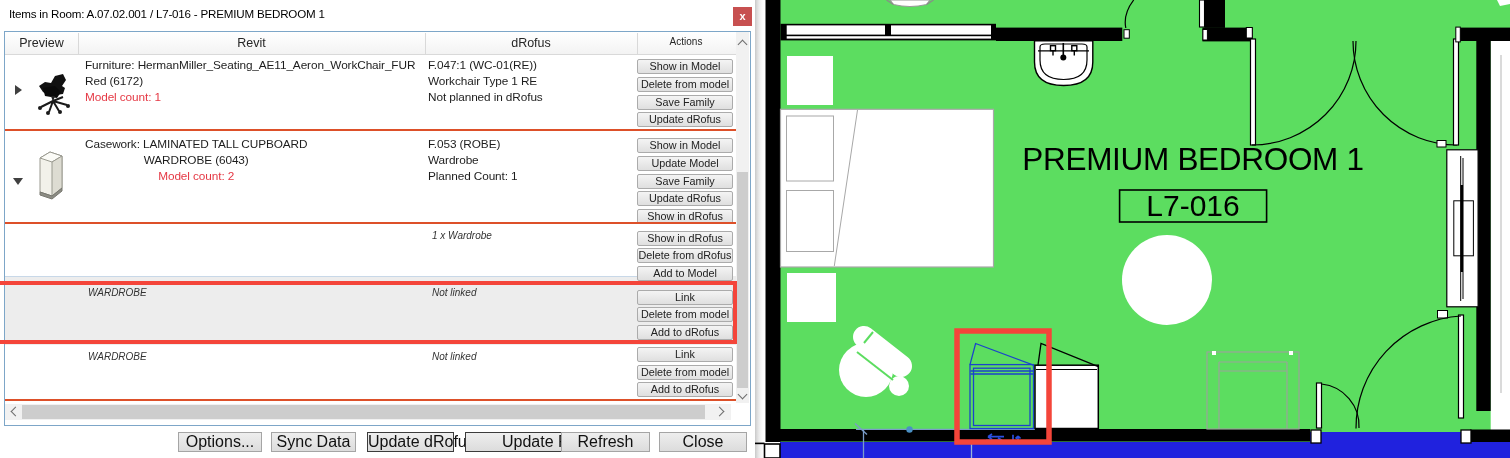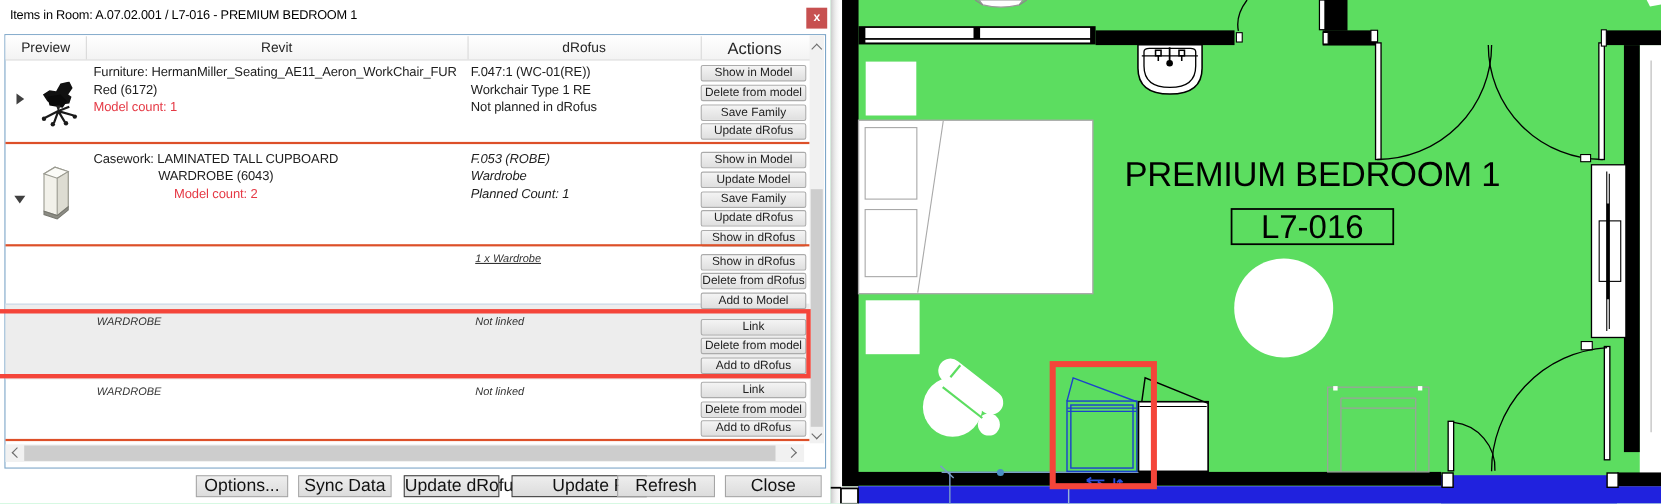--- a/index.html
+++ b/index.html
@@ -1,16 +1,16 @@
 <!DOCTYPE html>
 <html><head>
 <meta charset="utf-8">
 <style>
   html,body{margin:0;padding:0;}
-  #app{position:relative;width:1510px;height:458px;overflow:hidden;background:#86efac;
+  #app{position:relative;width:1510px;height:458px;overflow:hidden;background:#ef4444;
        font-family:"Liberation Sans", sans-serif;}
   .abs{position:absolute;}
   .btn{position:absolute;left:637px;width:94px;height:13px;border:1px solid #ababab;
        border-radius:2px;background:linear-gradient(#f4f4f4,#dfdfdf);
        font-size:10.8px;color:#222;text-align:center;line-height:13px;white-space:nowrap;overflow:hidden;}
   .bbtn{position:absolute;top:432px;height:18px;border:1px solid #a5a5a5;
         background:linear-gradient(#eee,#dcdcdc);font-size:16px;color:#111;
         text-align:center;line-height:18px;white-space:nowrap;}
   .rowtxt{position:absolute;font-size:11.8px;letter-spacing:-0.1px;color:#1d1d1d;line-height:16.2px;white-space:pre;}
   .red{color:#e53945;}
@@ -29,21 +29,21 @@
   <div class="abs" style="left:4px;top:31px;width:745px;height:393px;border:1px solid #7da6c8;"></div>
 
   <div class="abs" style="left:5px;top:32px;width:743px;height:22px;background:linear-gradient(#ffffff,#f3f3f3);border-bottom:1px solid #d9d9d9;"></div>
 
   <div class="abs" style="left:5px;top:36px;width:73px;text-align:center;font-size:12.5px;color:#262626;">Preview</div>
 
   <div class="abs" style="left:78px;top:36px;width:347px;text-align:center;font-size:12.5px;color:#262626;">Revit</div>
 
   <div class="abs" style="left:425px;top:36px;width:212px;text-align:center;font-size:12.5px;color:#262626;">dRofus</div>
 
-  <div class="abs" style="left:637px;top:36px;width:98px;text-align:center;font-size:15px;color:#262626;">Actions</div>
+  <div class="abs" style="left:637px;top:36px;width:98px;text-align:center;font-size:10px;color:#262626;">Actions</div>
 
   <div class="abs" style="left:78px;top:33px;width:1px;height:21px;background:#d9d9d9;"></div>
   <div class="abs" style="left:425px;top:33px;width:1px;height:21px;background:#d9d9d9;"></div>
   <div class="abs" style="left:637px;top:33px;width:1px;height:21px;background:#d9d9d9;"></div>
 
   <div class="abs" style="left:5px;top:276px;width:731px;height:69px;background:#ededed;"></div>
 
   <div class="abs" style="left:5px;top:276px;width:632px;height:1px;background:#c8d8e8;"></div>
 
   <div class="abs" style="left:15px;top:85px;width:0;height:0;border-left:7px solid #404040;border-top:5px solid transparent;border-bottom:5px solid transparent;"></div>
@@ -84,33 +84,33 @@
     <path d="M2 8 L12 2 L24 6 L24 38 L14 46 L2 42 Z" fill="#f2f1ea" stroke="#9a9a90" stroke-width="1"></path>
     <path d="M2 8 L12 2 L24 6 L14 12 Z" fill="#fbfbf7" stroke="#9a9a90" stroke-width="1"></path>
     <path d="M14 12 L24 6 L24 38 L14 46 Z" fill="#dddcd2" stroke="#9a9a90" stroke-width="1"></path>
     <path d="M2 42 L14 46 L24 38 L24 41 L14 49 L2 45 Z" fill="#8d8d85" stroke="#77776f" stroke-width="1"></path>
   </svg>
 
   <div class="rowtxt" style="left:85px;top:136px;text-align:center;">Casework: LAMINATED TALL CUPBOARD
 WARDROBE (6043)
 <span class="red">Model count: 2</span></div>
 
-  <div class="rowtxt" style="left:428px;top:136px;font-style:italic;">F.053 (ROBE)
+  <div class="rowtxt" style="left:428px;top:136px;">F.053 (ROBE)
 Wardrobe
 Planned Count: 1</div>
 
   <div class="btn" style="top:138px;">Show in Model</div>
   <div class="btn" style="top:156px;">Update Model</div>
   <div class="btn" style="top:174px;">Save Family</div>
   <div class="btn" style="top:191px;">Update dRofus</div>
   <div class="btn" style="top:209px;">Show in dRofus</div>
 
   <div class="abs" style="left:5px;top:222px;width:731px;height:2px;background:#dd5029;"></div>
 
-  <div class="ital" style="left:432px;top:230px;text-decoration:underline;">1 x Wardrobe</div>
+  <div class="ital" style="left:432px;top:230px;">1 x Wardrobe</div>
 
   <div class="btn" style="top:231px;">Show in dRofus</div>
   <div class="btn" style="top:248px;">Delete from dRofus</div>
   <div class="btn" style="top:266px;">Add to Model</div>
 
   <div class="ital" style="left:88px;top:287px;">WARDROBE</div>
 
   <div class="ital" style="left:432px;top:287px;">Not linked</div>
 
   <div class="btn" style="top:290px;">Link</div>

